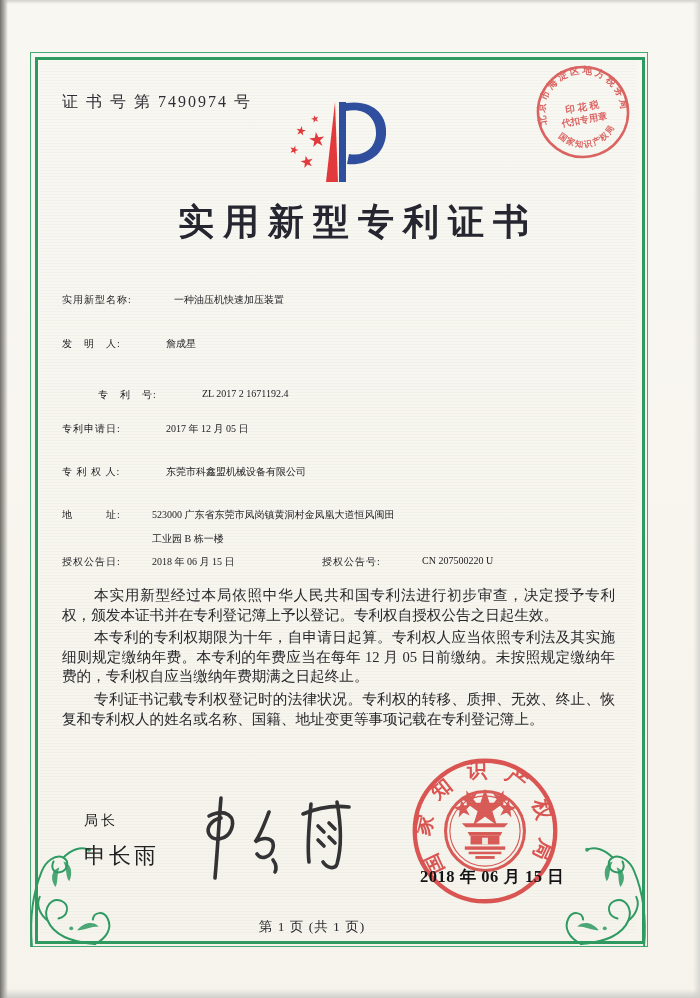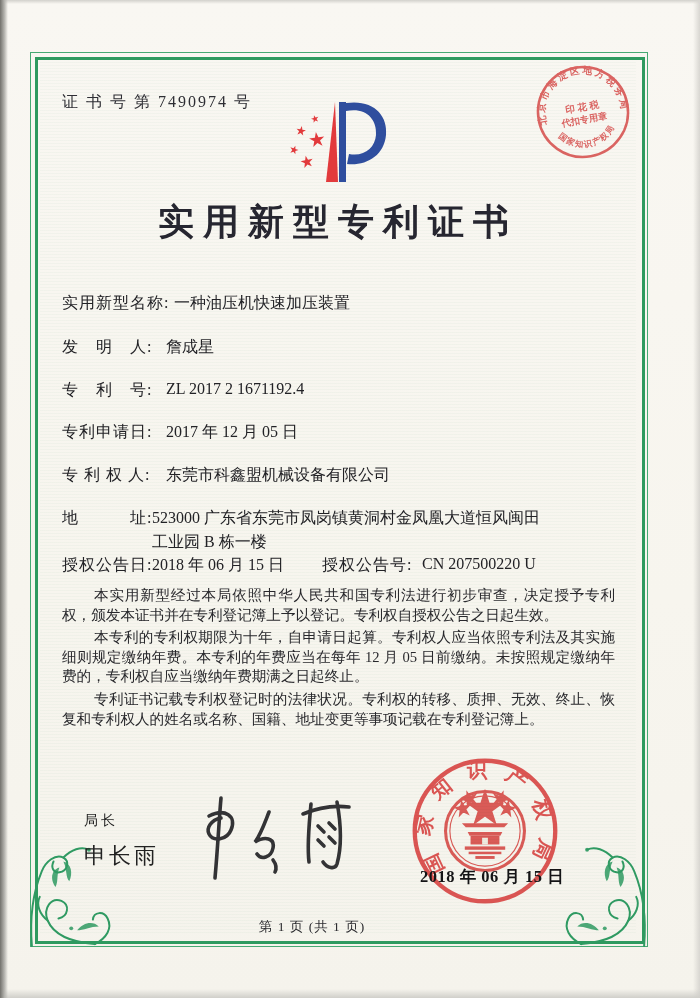--- a/index.html
+++ b/index.html
@@ -12,22 +12,22 @@
   .edge-top{left:0;top:0;width:100%;height:4px;background:linear-gradient(180deg,#d2d1cc,rgba(210,209,204,0));}
   .edge-right{right:0;top:0;width:7px;height:100%;background:linear-gradient(270deg,#d8d6d1,rgba(216,214,209,0));}
   .edge-bottom{left:0;bottom:0;width:100%;height:9px;background:linear-gradient(0deg,#d0cfca,rgba(208,207,202,0));}
   
   .frame-outer{left:30px;top:52px;width:616px;height:893px;border:1px solid #46a973;}
   .frame-inner{left:35px;top:57px;width:604px;height:881px;border:3px solid #2e9a5f;}
   .guilloche{left:40px;top:62px;width:596px;height:873px;
      background:repeating-linear-gradient(180deg,rgba(110,170,135,0.05) 0 1px,rgba(0,0,0,0) 1px 3px);}
   .cert-number{left:62px;top:92px;font-size:16px;letter-spacing:2px;color:#2e2e34;}
   .title{left:30px;top:198px;width:616px;text-align:center;font-size:36px;font-weight:600;
-         letter-spacing:9px;color:#262630;}
-  .row{left:62px;white-space:nowrap;font-size:16px;color:#222226;}
+         letter-spacing:9px;color:#262630;padding-left:20px;}
+  .row{left:62px;white-space:nowrap;font-size:10px;color:#222226;}
   .row .lbl{letter-spacing:1px;}
   .row .val{position:absolute;left:104px;white-space:nowrap;}
   .row .val.v1{left:112px;}
   .row .val.vaddr{left:90px;}
   .row .lbl2{position:absolute;left:260px;letter-spacing:1px;}
   .row .val2{position:absolute;left:360px;white-space:nowrap;}
   .paras{left:62px;top:586px;width:553px;font-size:14.6px;line-height:19.6px;text-align:justify;color:#28282c;}
   .paras p{margin:0 0 3px 0;text-indent:2.2em;}
   .director-title{left:84px;top:812px;font-size:14px;letter-spacing:3px;color:#222;}
   .director-name{left:84px;top:841px;font-size:22px;letter-spacing:3px;color:#222;}
@@ -118,21 +118,21 @@
   <div class="abs title">实用新型专利证书</div>
 
   <div class="abs row" style="top:293px;">
     <span class="lbl">实用新型名称:</span>
     <span class="val v1">一种油压机快速加压装置</span>
   </div>
   <div class="abs row" style="top:337px;">
     <span class="lbl">发　明　人:</span>
     <span class="val">詹成星</span>
   </div>
-  <div class="abs row" style="top:380px;">
+  <div class="abs row" style="top:388px;margin-left:36px;">
     <span class="lbl">专　利　号:</span>
     <span class="val">ZL 2017 2 1671192.4</span>
   </div>
   <div class="abs row" style="top:422px;text-align:center;">
     <span class="lbl">专利申请日:</span>
     <span class="val">2017 年 12 月 05 日</span>
   </div>
   <div class="abs row" style="top:465px;">
     <span class="lbl">专 利 权 人:</span>
     <span class="val">东莞市科鑫盟机械设备有限公司</span>

